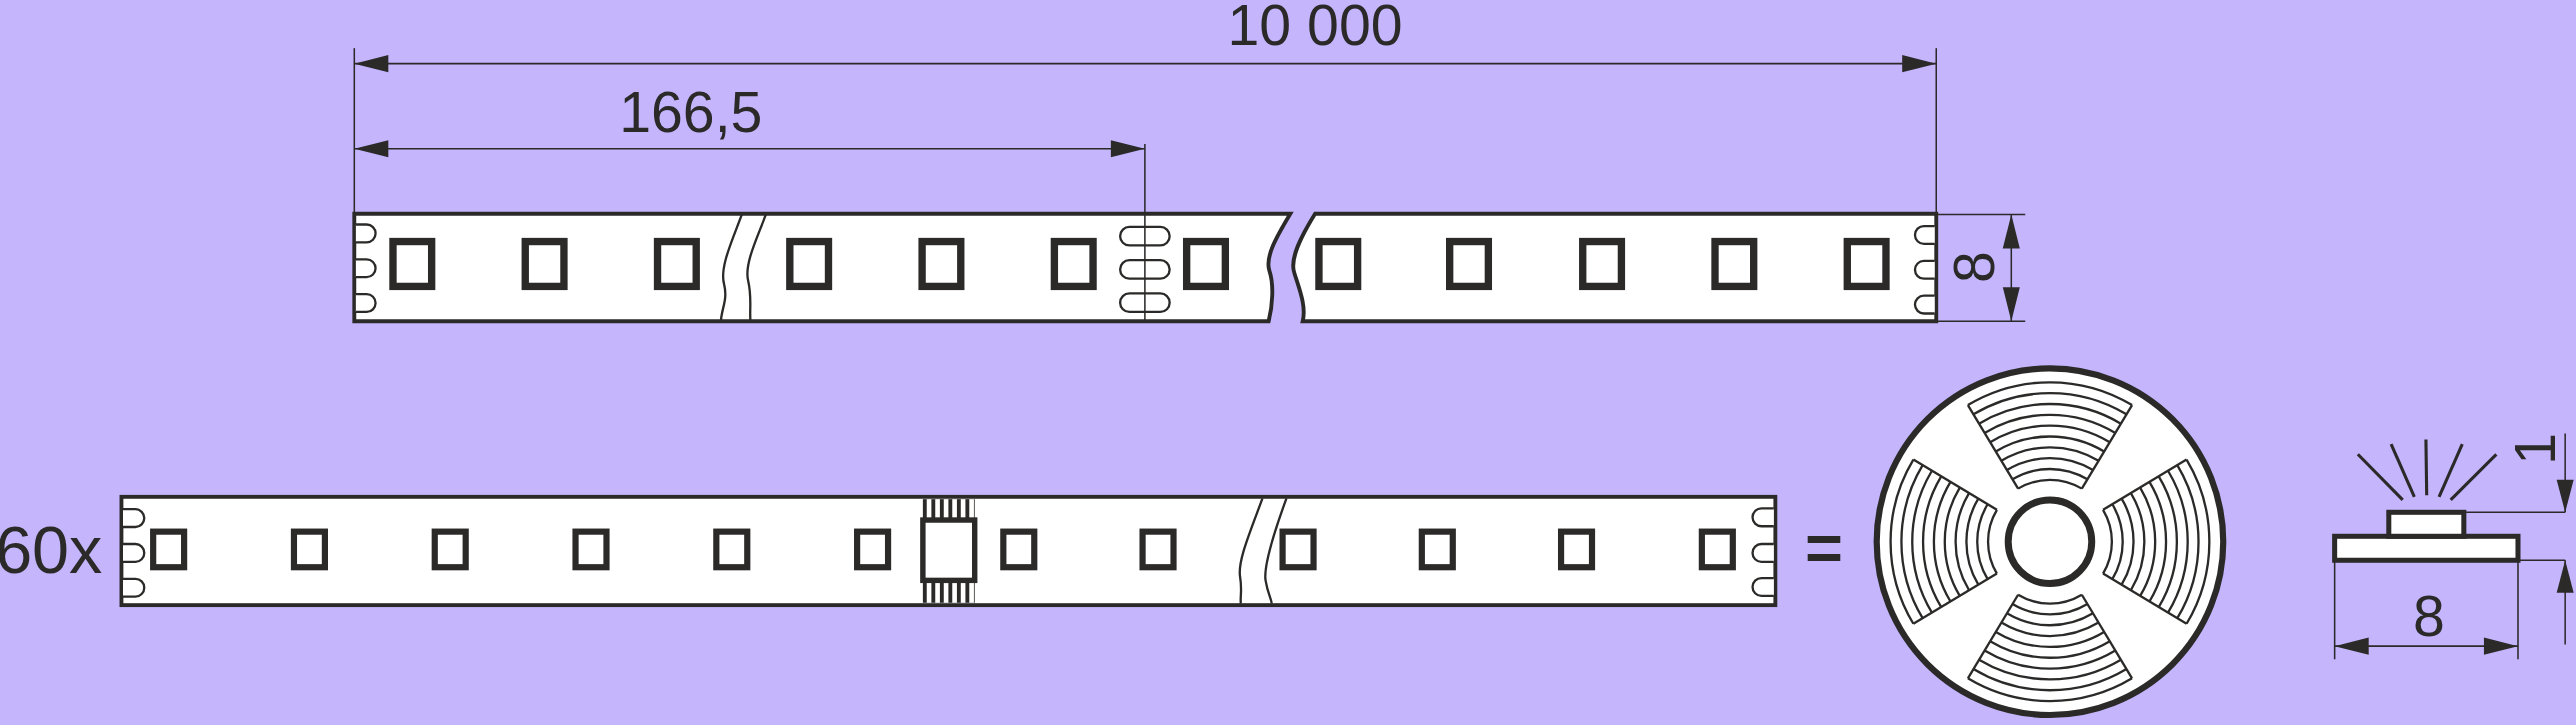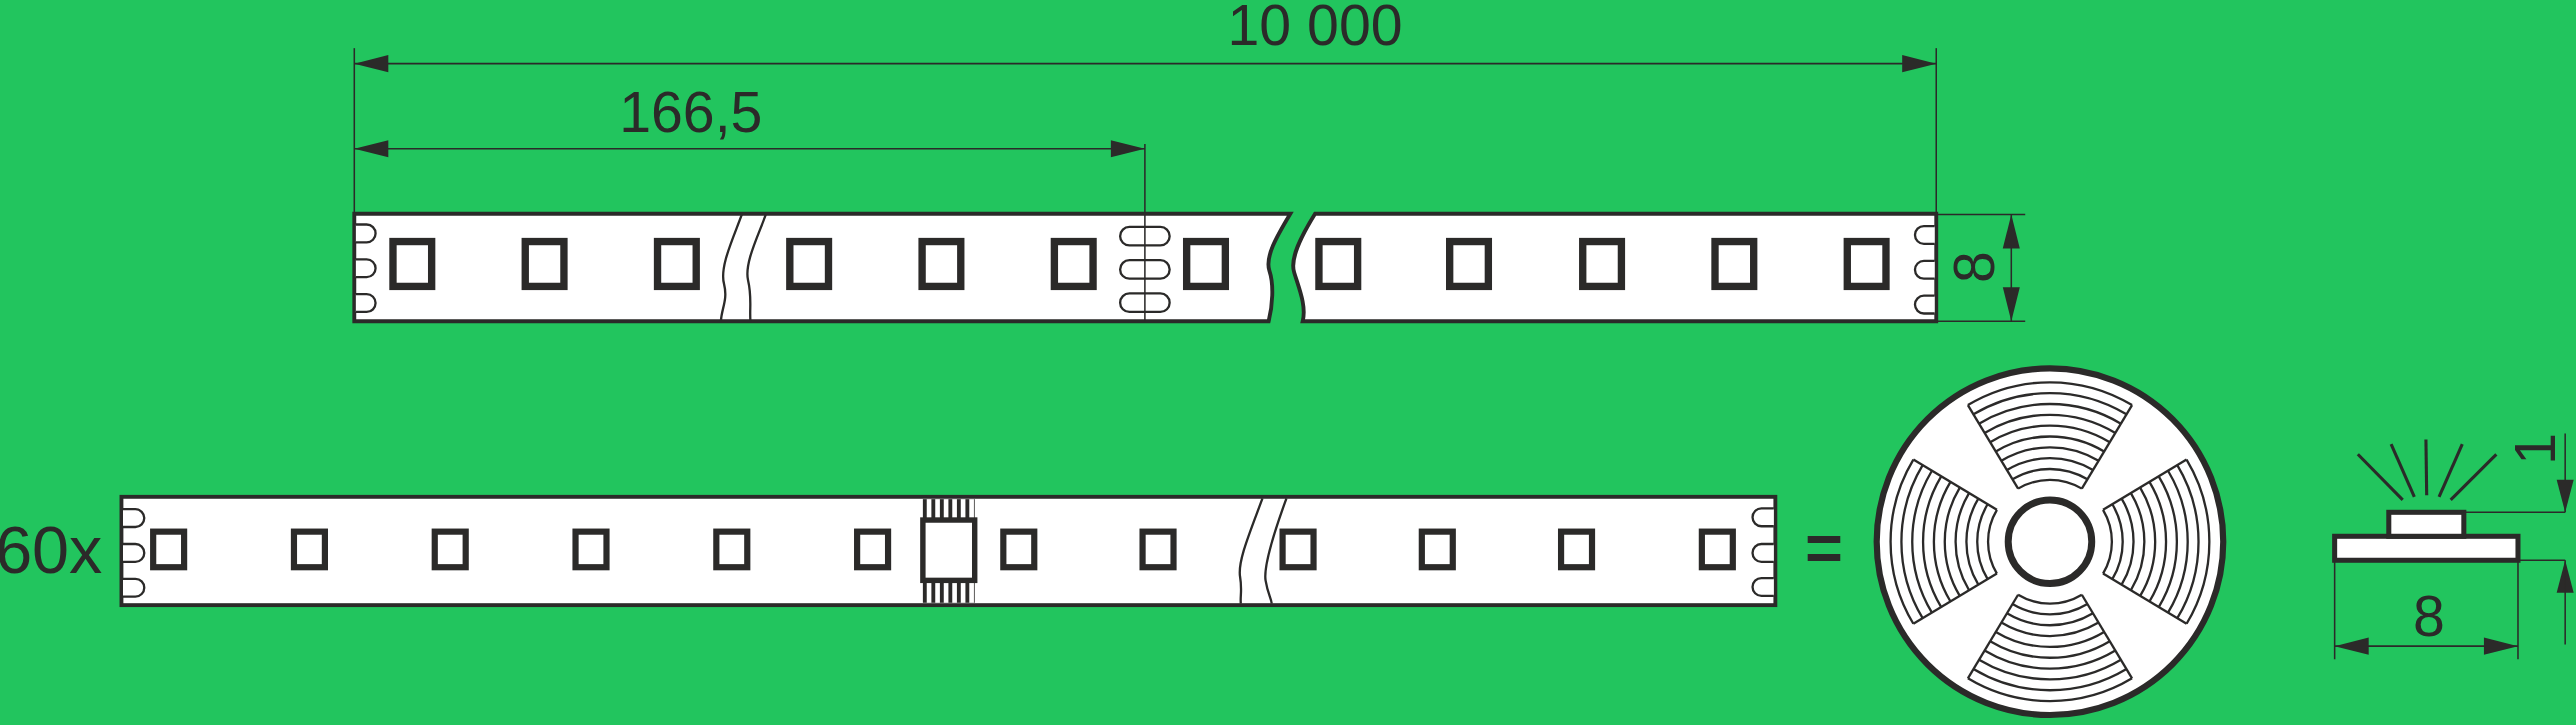--- a/index.html
+++ b/index.html
@@ -1,16 +1,16 @@
 <!DOCTYPE html>
 <html style="font-size:12.4px"><head>
 <meta charset="utf-8">
 <style>
   html,body{margin:0;padding:0;background:#ffffff;}
-  .canvas{position:relative;width:2576px;height:726px;background:#22c55e;overflow:hidden;}
+  .canvas{position:relative;width:2576px;height:726px;background:#c4b5fd;overflow:hidden;}
   svg{display:block;}
   text{font-family:"Liberation Sans","DejaVu Sans",sans-serif;fill:#2b2a29;}
   .dimtext{font-size:74px;}
   .qty{font-size:86px;}
   .eq{font-size:84px;font-weight:bold;}
   .outline{fill:#ffffff;stroke:#2b2a29;stroke-width:5;}
   .led{fill:#ffffff;stroke:#2b2a29;stroke-width:9.5;}
   .led-sm{fill:#ffffff;stroke:#2b2a29;stroke-width:8;}
   .pad{fill:#ffffff;stroke:#2b2a29;stroke-width:3;}
   .thin{fill:none;stroke:#2b2a29;stroke-width:2;}

